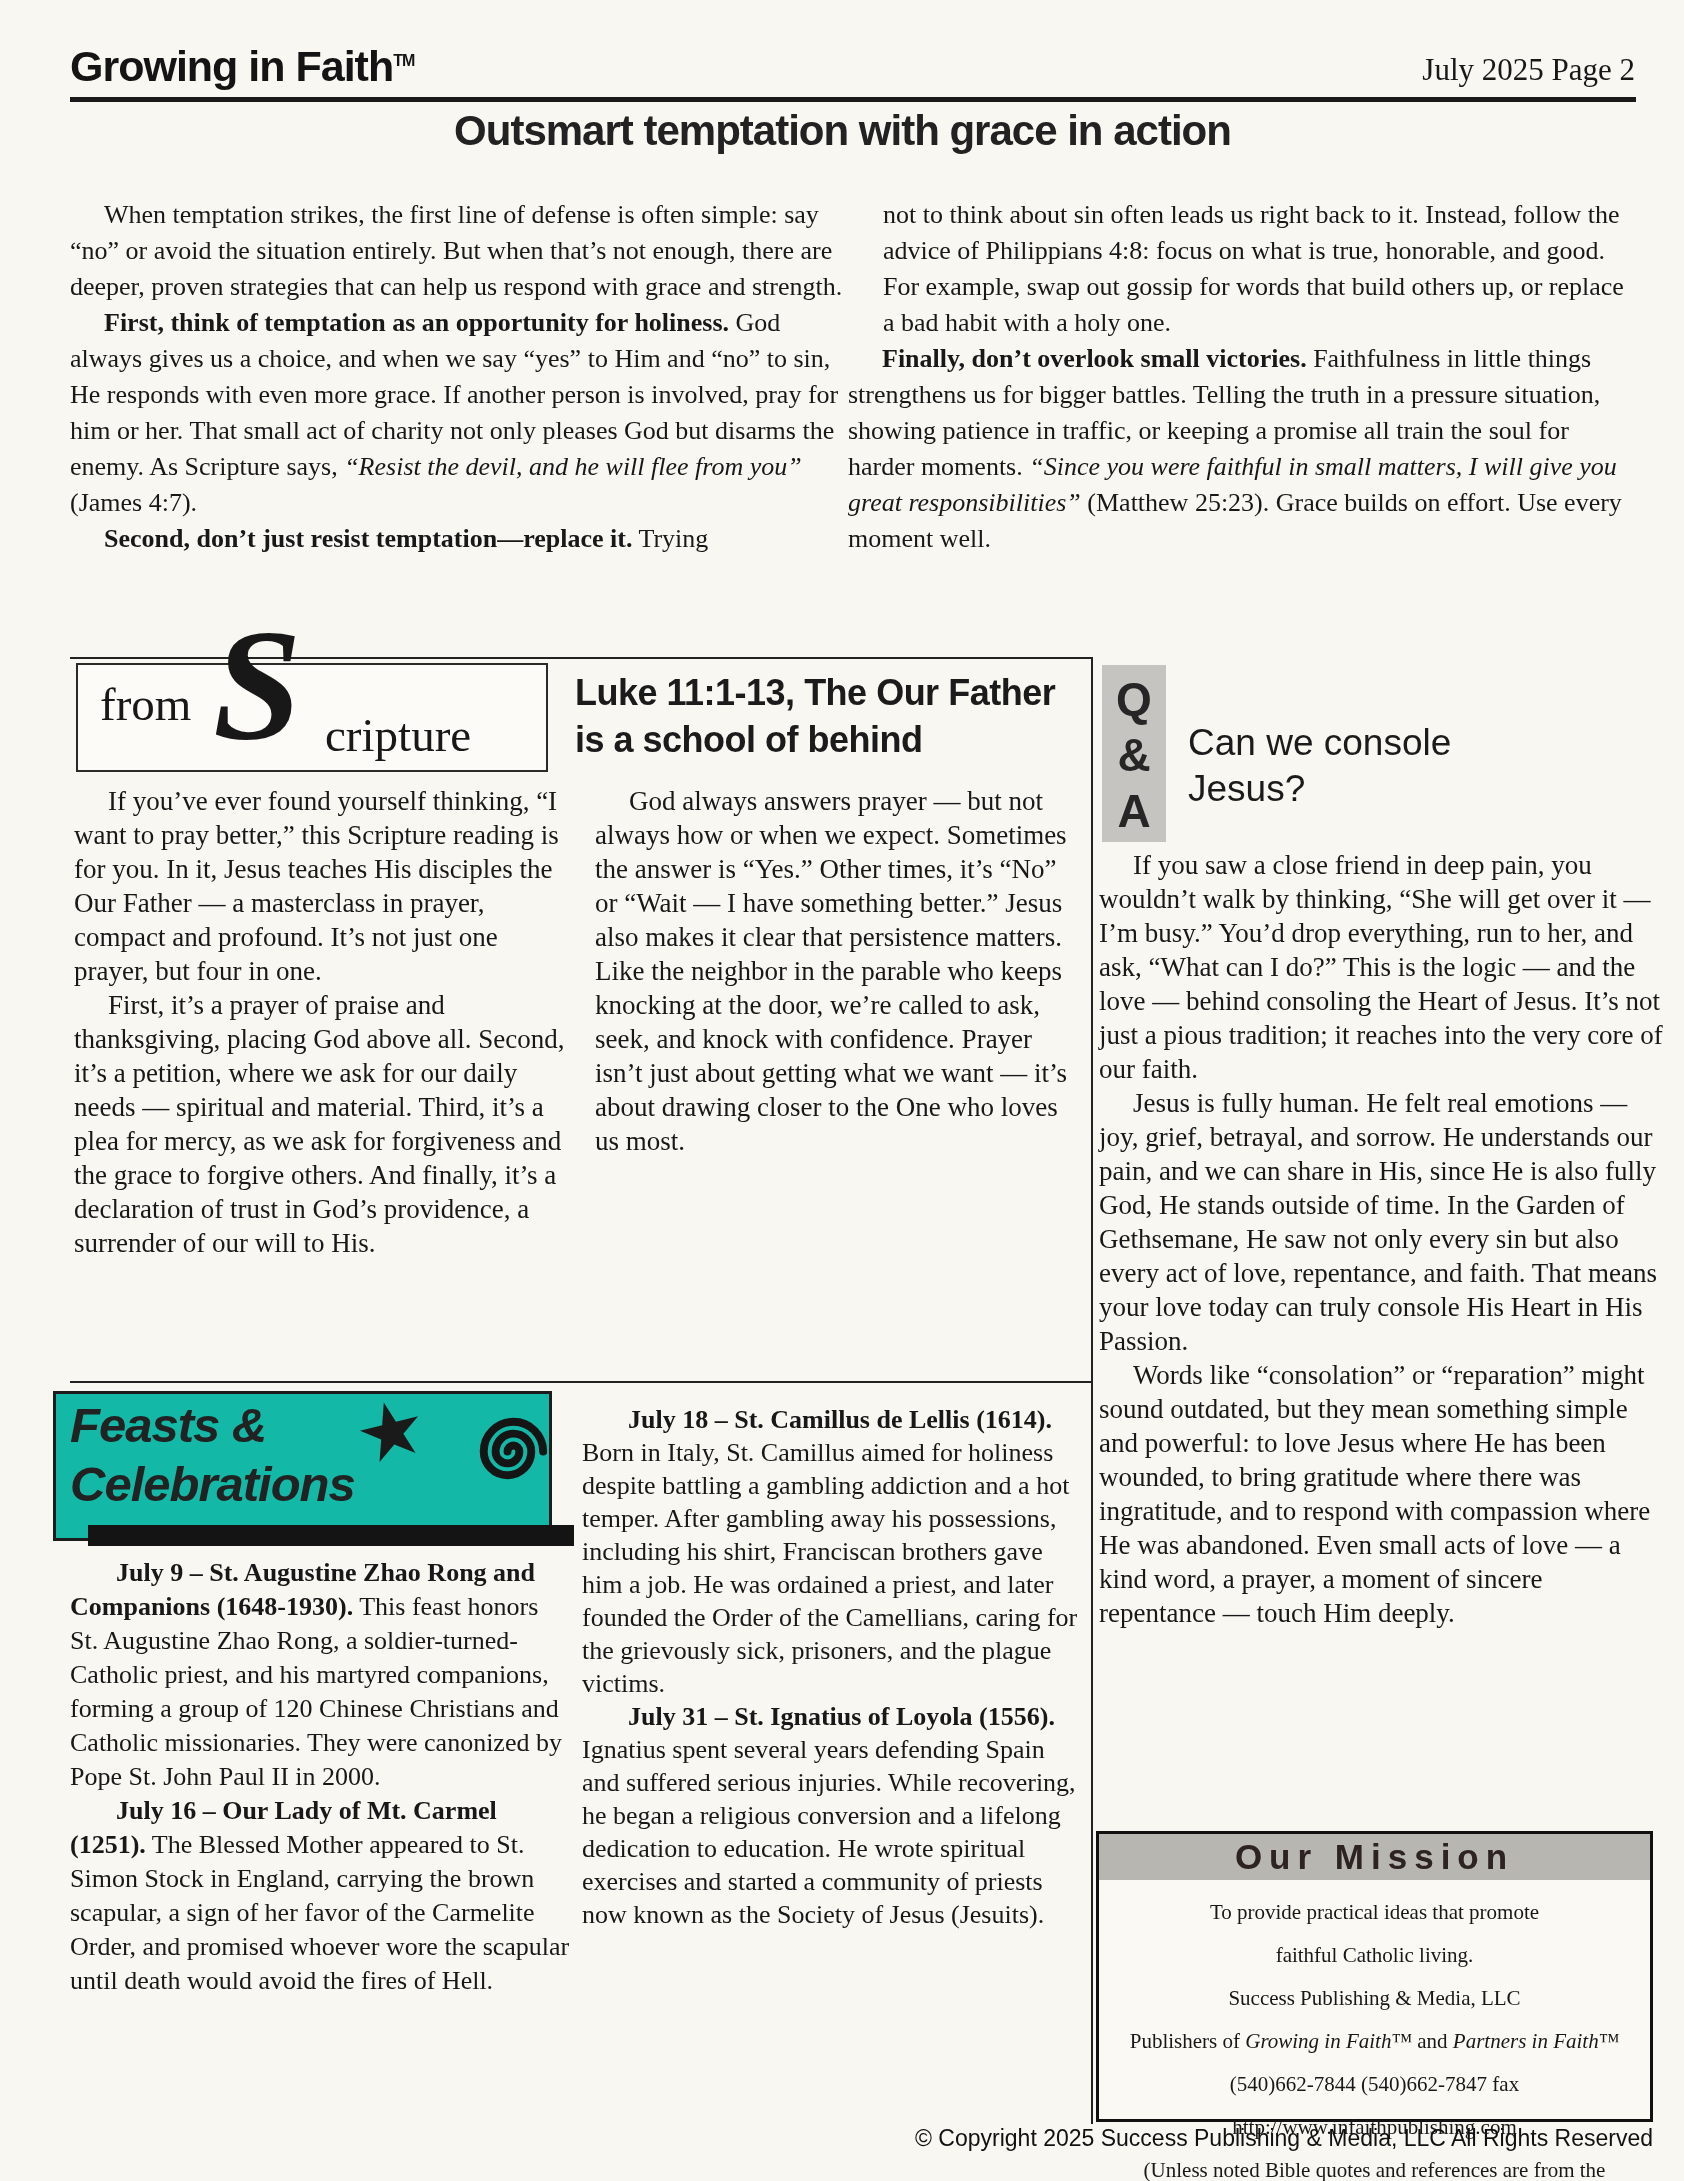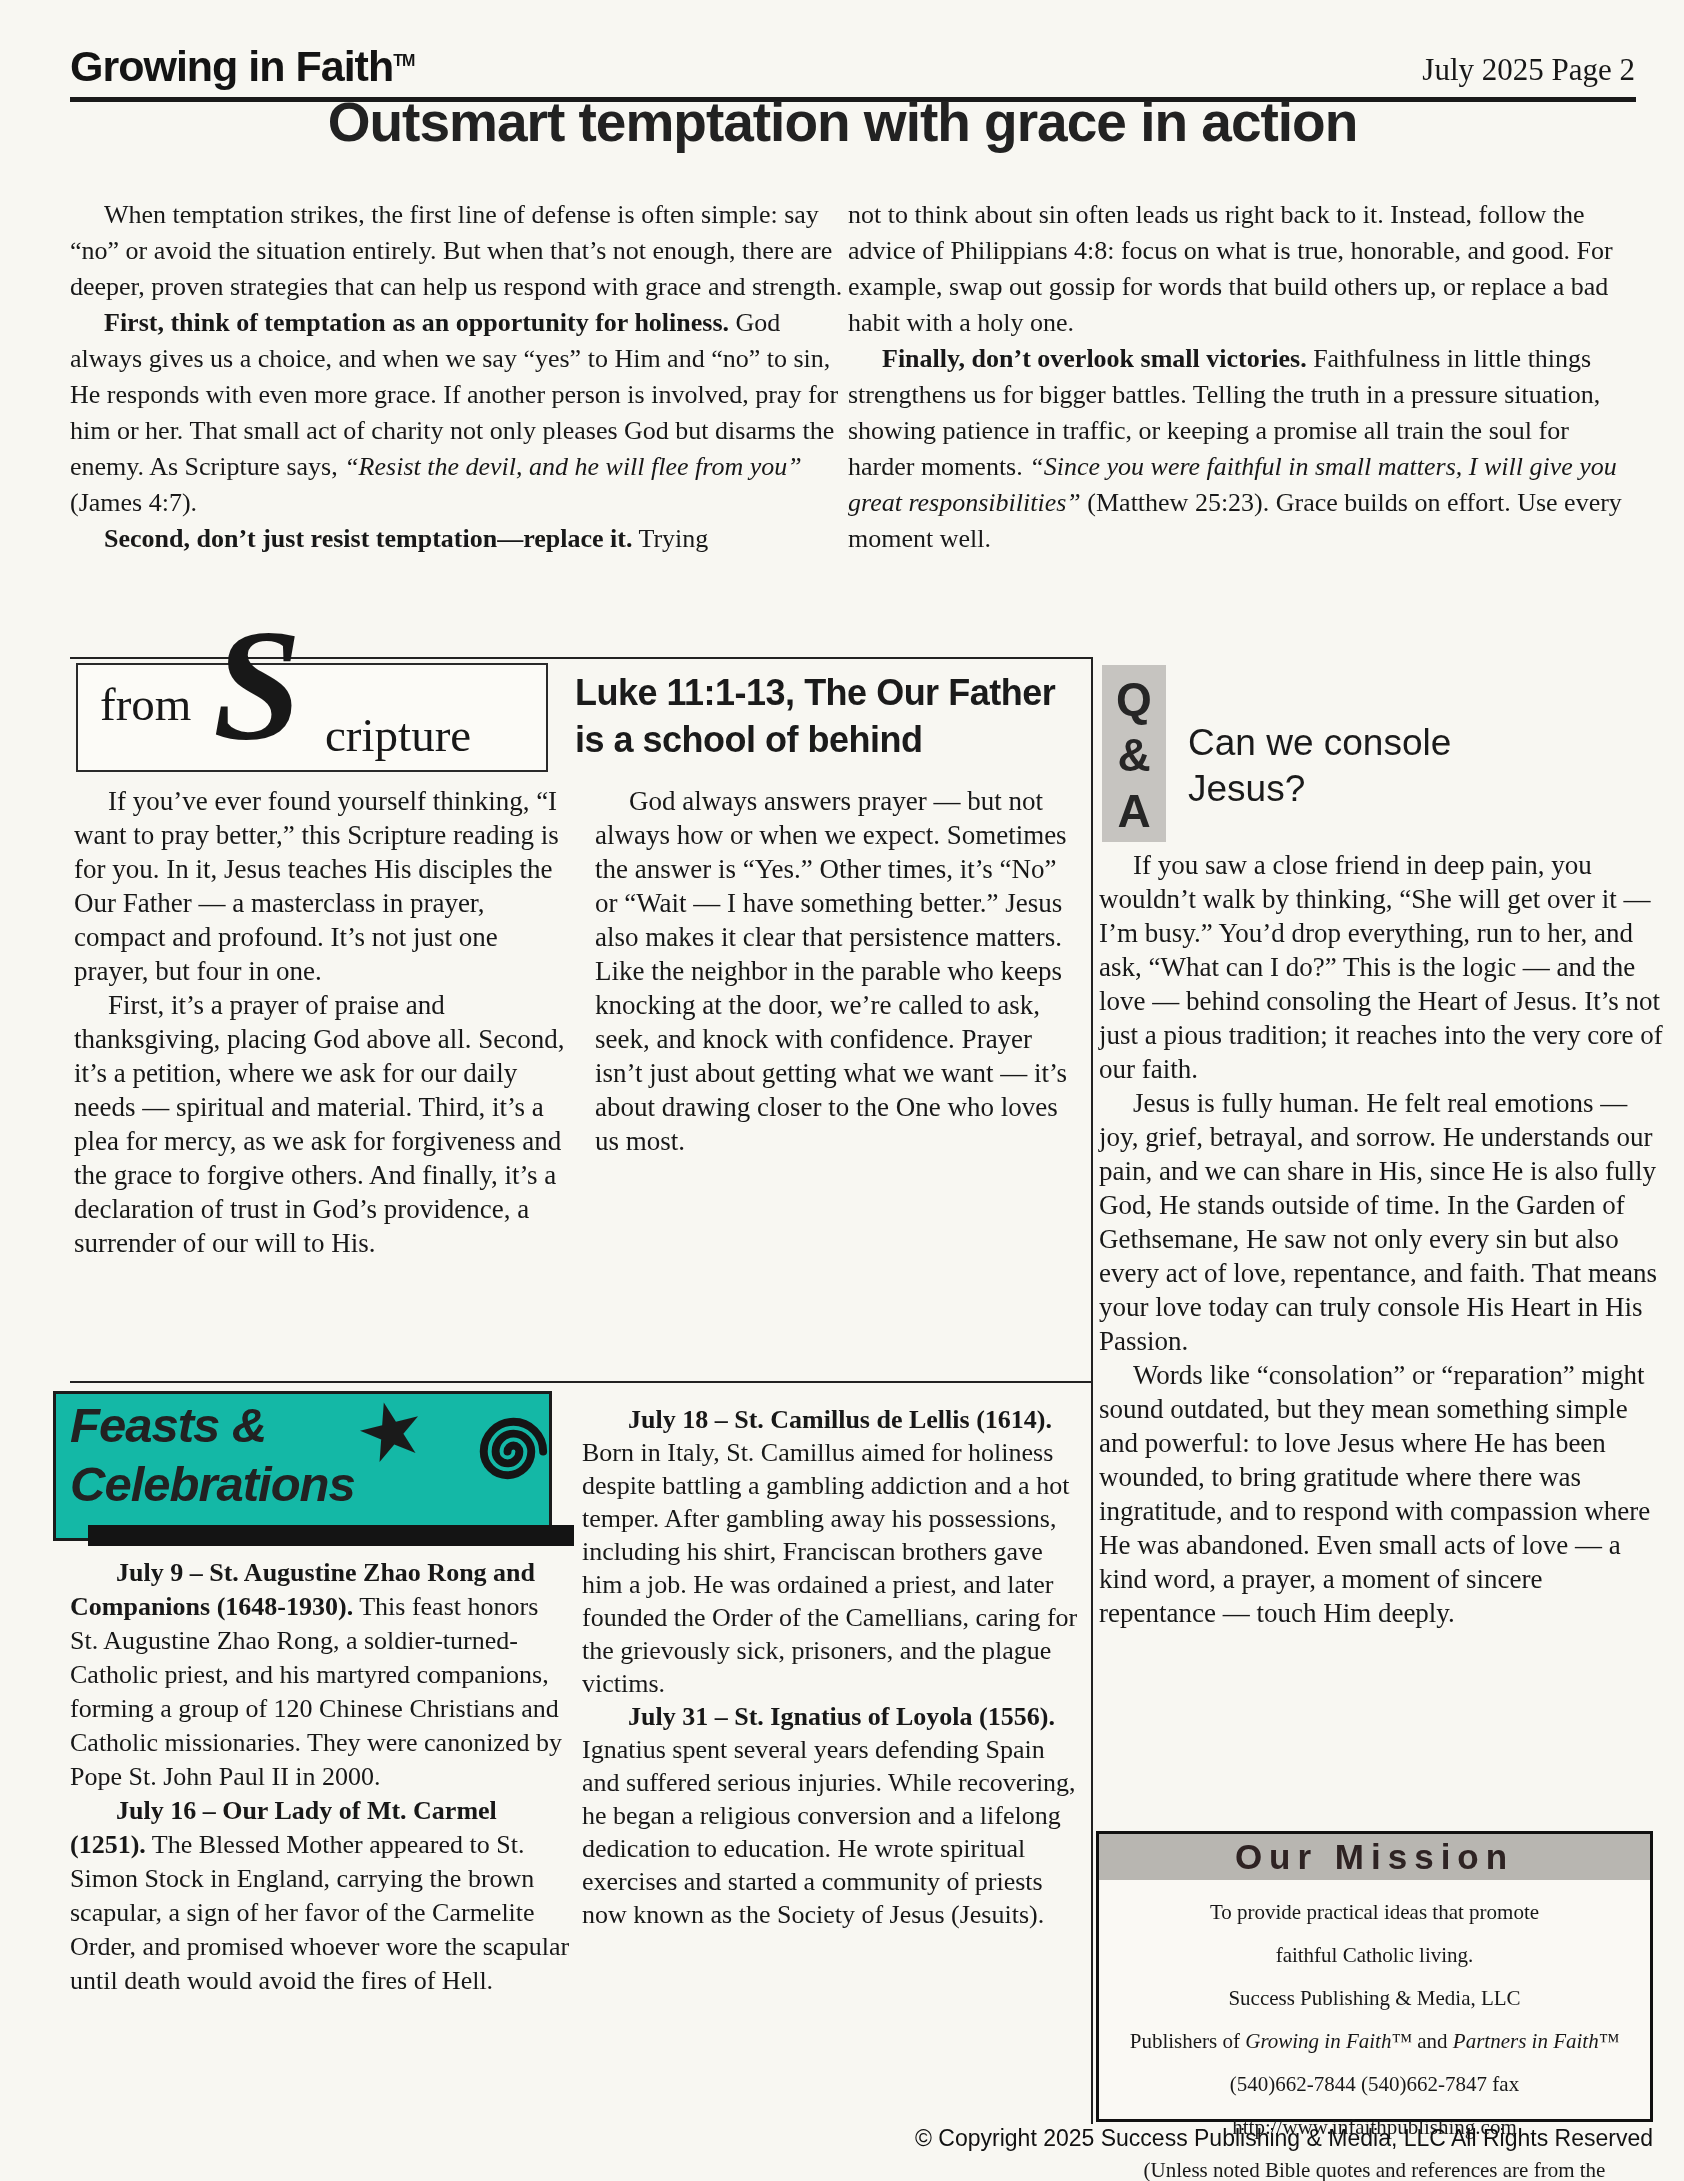--- a/index.html
+++ b/index.html
@@ -4,29 +4,29 @@
 <style>
   html,body{margin:0;padding:0;background:#9a9a9a;}
   .page{
     position:relative;width:1685px;height:2181px;background:#f8f7f2;
     font-family:"Liberation Serif",serif;color:#181818;overflow:hidden;
   }
   .abs{position:absolute;}
   .sans{font-family:"Liberation Sans",sans-serif;}
   .b{font-weight:bold}.i{font-style:italic}.u{text-decoration:underline}
   .col p{margin:0;text-indent:34px;}
-  .col p.flush{text-indent:0;}
+  .col p.flush{text-indent:0;margin-left:35px;}
   .feast p{text-indent:46px;}
 
   .brand{left:70px;top:42px;font-size:43px;font-weight:bold;letter-spacing:-1px;color:#141414;}
   .brand sup{font-size:16px;font-weight:bold;}
   .issue{top:52px;right:50px;font-size:31px;}
   .header-rule{left:70px;top:97px;width:1566px;height:5px;background:#1a1a1a;}
 
-  .headline{left:0;top:90px;width:100%;text-align:center;font-size:55px;font-weight:bold;
+  .headline{left:0;top:107px;width:100%;text-align:center;font-size:42px;font-weight:bold;
     letter-spacing:-1px;color:#222;}
 
   .top-col{font-size:26px;line-height:36px;}
   .top-col1{left:70px;top:197px;width:780px;}
   .top-col2{left:848px;top:197px;width:788px;}
 
   .hline{background:#222;height:2px;}
   .scripture-topline{left:70px;top:657px;width:1023px;}
   .scripture-bottomline{left:70px;top:1381px;width:1023px;}
   .vrule{left:1091px;top:657px;width:2px;height:1467px;background:#222;}

